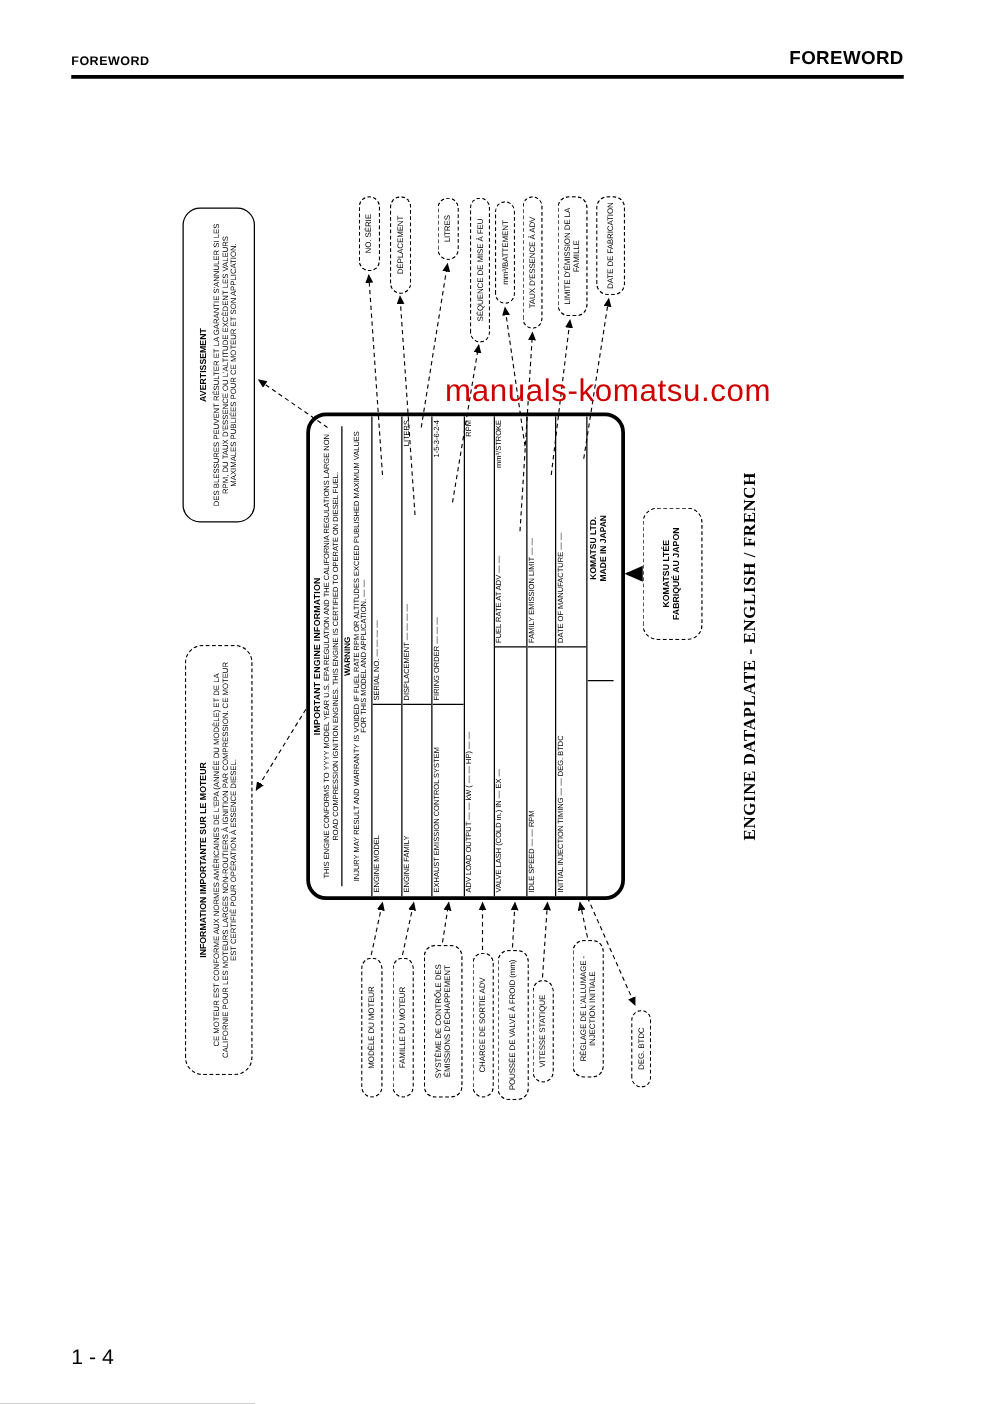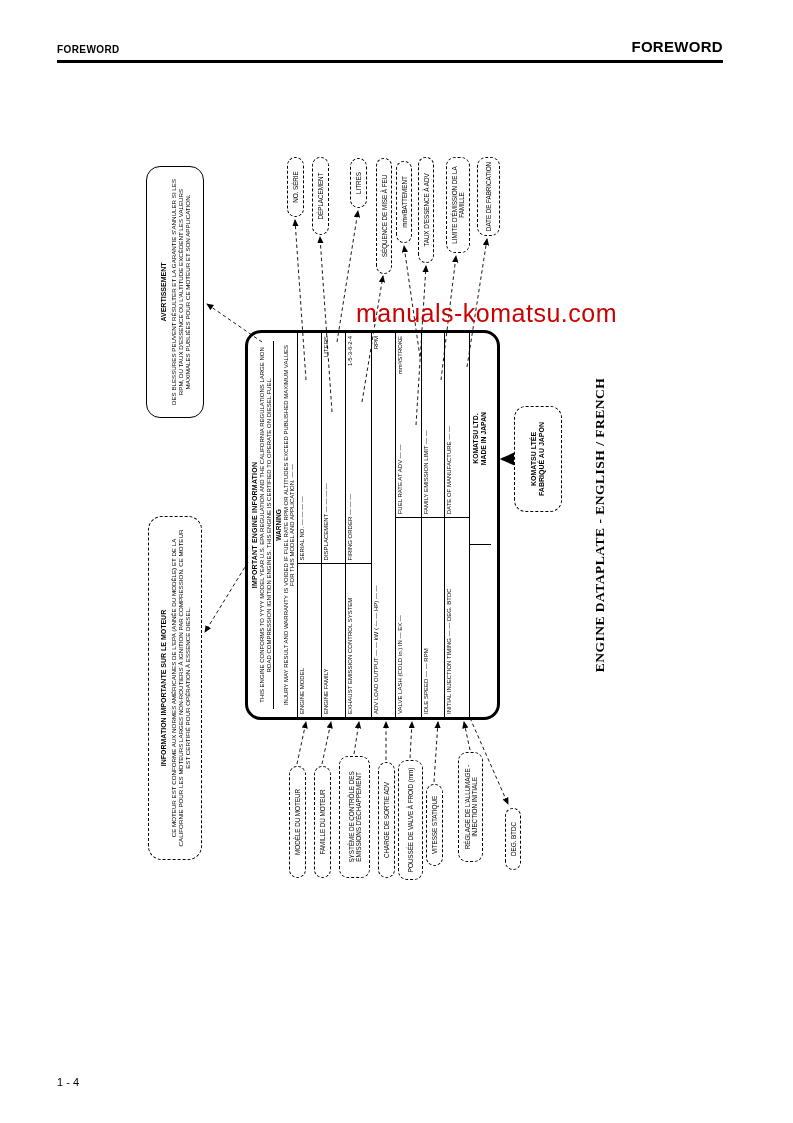--- a/index.html
+++ b/index.html
@@ -5,21 +5,21 @@
   html,body { margin:0; padding:0; background:#888; }
   .page {
     position:relative; width:793px; height:1123px; margin:0 auto;
     background:#ffffff; overflow:hidden;
     font-family:"Liberation Sans", sans-serif; color:#000;
   }
   
   .hdr-left  { position:absolute; left:57px;  top:44px; font-size:10px; font-weight:bold; letter-spacing:.4px; }
   .hdr-right { position:absolute; right:70px; top:38px; font-size:15px; font-weight:bold; letter-spacing:.3px; }
   .hdr-rule  { position:absolute; left:57px; top:60px; width:666px; height:3px; background:#000; }
-  .ftr-page  { position:absolute; left:57px; top:1076px; font-size:11px; }
+  .ftr-page  { position:absolute; left:57px; top:1076px; font-size:17px; }
   
   .watermark {
     position:absolute; left:356px; top:299px; z-index:10;
     font-size:25px; letter-spacing:.5px; color:#cc0000;
   }
   
   .diagram {
     position:absolute; left:20px; top:270px; width:730px; height:490px;
     transform:rotate(-90deg); transform-origin:365px 245px;
   }

